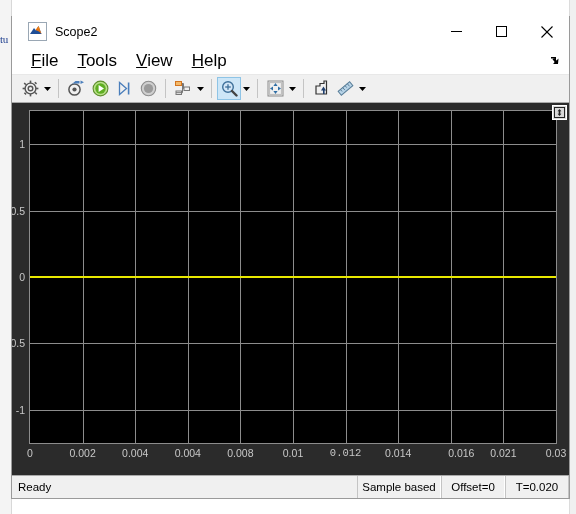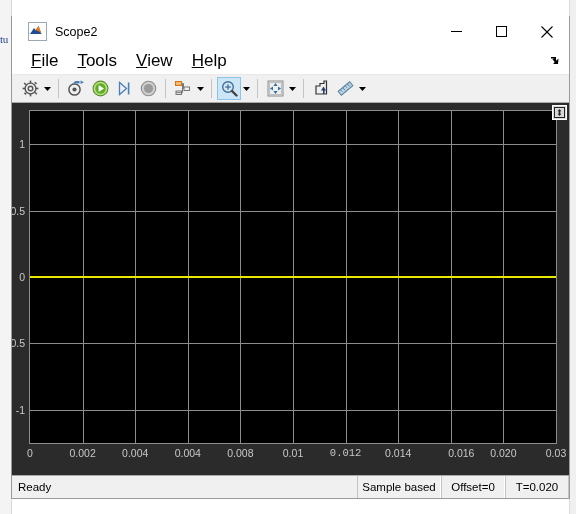--- a/index.html
+++ b/index.html
@@ -483,21 +483,21 @@
           <div class="xtick" style="left: 40%;">0.008</div>
           <div class="grid-v" style="left: 50%;"></div>
           <div class="xtick" style="left: 50%;">0.01</div>
           <div class="grid-v" style="left: 60%;"></div>
           <div class="xtick" style="left: 60%; font-family: Liberation Mono, monospace;">0.012</div>
           <div class="grid-v" style="left: 70%;"></div>
           <div class="xtick" style="left: 70%;">0.014</div>
           <div class="grid-v" style="left: 80%;"></div>
           <div class="xtick" style="left: 80%; padding-left: 21px;">0.016</div>
           <div class="grid-v" style="left: 90%;"></div>
-          <div class="xtick" style="left: 90%;">0.020</div>
+          <div class="xtick" style="left: 90%;">0.021</div>
           <div class="grid-v" style="left: 100%;"></div>
           <div class="xtick" style="left: 100%;">0.03</div>
           <div class="grid-h" style="top: 10%;"></div>
           <div class="ytick" style="top: 10%;">1</div>
           <div class="grid-h" style="top: 30%;"></div>
           <div class="ytick" style="top: 30%;">0.5</div>
           <div class="grid-h" style="top: 50%;"></div>
           <div class="ytick" style="top: 50%;">0</div>
           <div class="grid-h" style="top: 70%;"></div>
           <div class="ytick" style="top: 70%;">-0.5</div>

